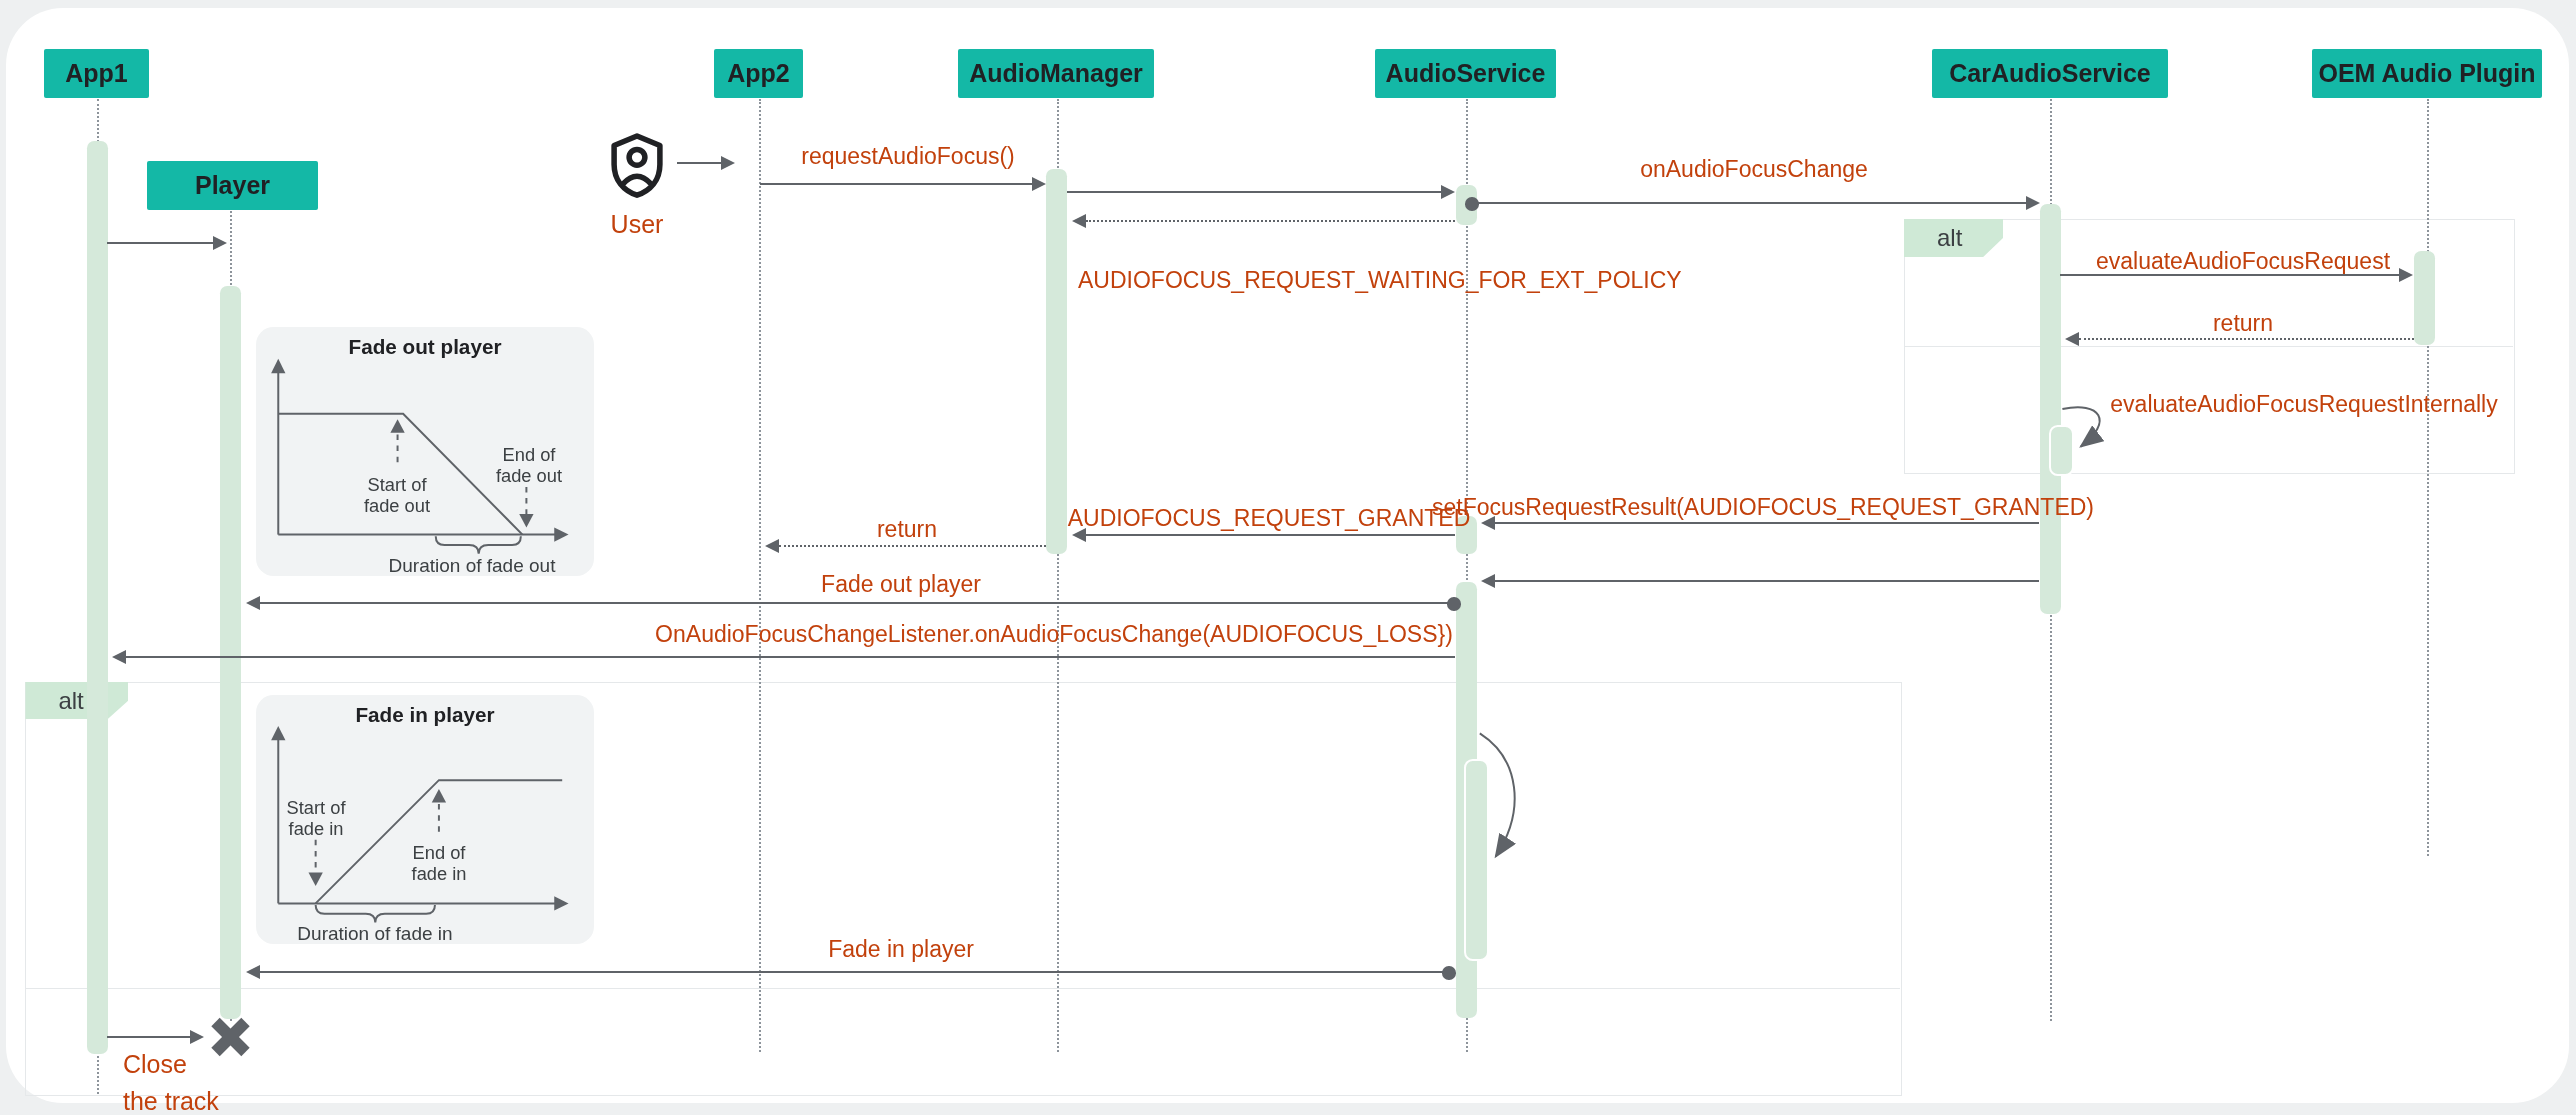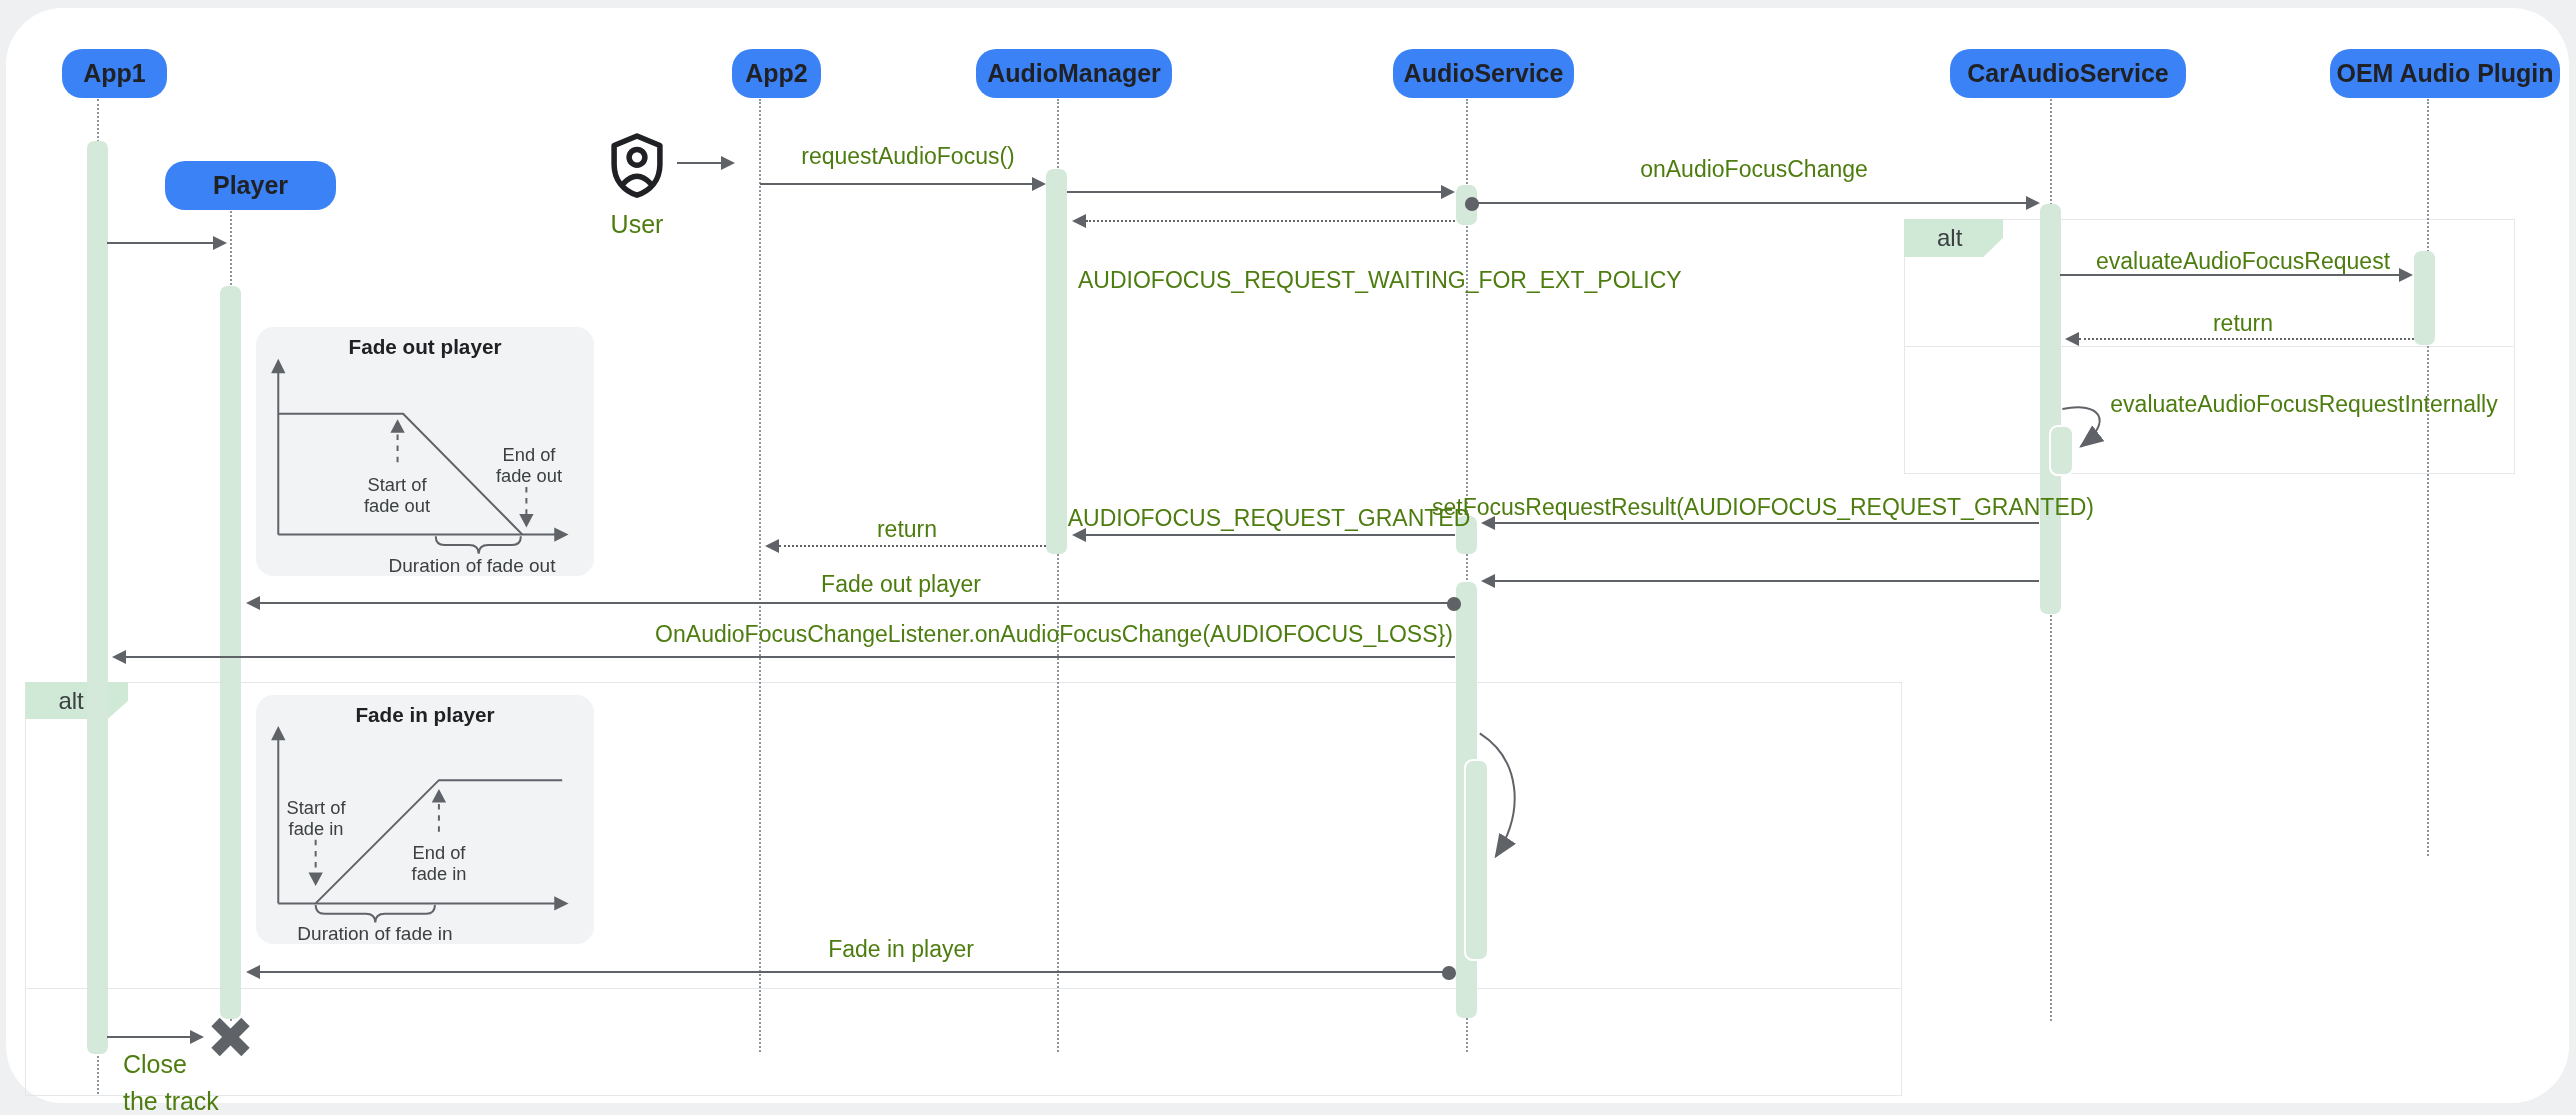--- a/index.html
+++ b/index.html
@@ -1,31 +1,31 @@
 <!DOCTYPE html>
 <html style="font-size:12.7px"><head>
 <meta charset="utf-8">
 <style>
   html,body{margin:0;padding:0;background:#eef0f1;}
   #stage{position:relative;width:2576px;height:1116px;background:#eef0f1;overflow:hidden;
          font-family:"Liberation Sans", sans-serif;}
   #panel{position:absolute;left:6.4px;top:8px;width:2563px;height:1095px;background:#ffffff;border-radius:57px;}
-  .pbox{position:absolute;height:49px;background:#3b82f6;border-radius:20px;display:flex;
-        align-items:center;justify-content:center;font-weight:bold;font-size:25px;color:#202124;white-space:nowrap;margin-left:18px;}
+  .pbox{position:absolute;height:49px;background:#14b8a6;border-radius:2px;display:flex;
+        align-items:center;justify-content:center;font-weight:bold;font-size:25px;color:#202124;white-space:nowrap;}
   .lifeline{position:absolute;width:0;border-left:2.4px dotted #8d949b;}
   .bar{position:absolute;width:20.7px;background:#d5e9da;border-radius:7.2px;}
   .bar.inner{border:2.4px solid #ffffff;border-radius:8.7px;}
   .arrow{position:absolute;height:0;border-top:2.4px solid #5f6368;}
   .arrow.dotted{border-top-style:dotted;}
   .arrow.r::after{content:"";position:absolute;right:-14.3px;top:-8px;width:0;height:0;
         border-left:14.3px solid #5f6368;border-top:7.2px solid transparent;border-bottom:7.2px solid transparent;}
   .arrow.l::before{content:"";position:absolute;left:-14.3px;top:-8px;width:0;height:0;
         border-right:14.3px solid #5f6368;border-top:7.2px solid transparent;border-bottom:7.2px solid transparent;}
   .dot{position:absolute;width:13.5px;height:13.5px;border-radius:50%;background:#5f6368;}
-  .mlabel{position:absolute;font-size:23px;color:#4d7c0f;white-space:nowrap;}
+  .mlabel{position:absolute;font-size:23px;color:#c2410c;white-space:nowrap;}
   .mlabel.c{transform:translateX(-50%);}
   .frame{position:absolute;border:1.6px solid #e5e8ea;}
   .fdiv{position:absolute;height:0;border-top:1.6px solid #e5e8ea;}
   .alt-tab{position:absolute;background:#cfe9d6;color:#3c4043;font-size:24px;display:flex;align-items:center;
         padding-left:33px;box-sizing:border-box;clip-path:polygon(0 0,100% 0,100% 50%,80% 100%,0 100%);}
   .inset{position:absolute;width:338px;height:249px;background:#f1f3f4;border-radius:17.5px;}
   .ititle{position:absolute;left:0;top:8px;width:100%;text-align:center;font-weight:bold;font-size:20.7px;color:#202124;}
   .ilabel{position:absolute;font-size:18.3px;color:#3c4043;text-align:center;transform:translateX(-50%);
         line-height:20.7px;white-space:nowrap;}
   .two{line-height:40px;}

